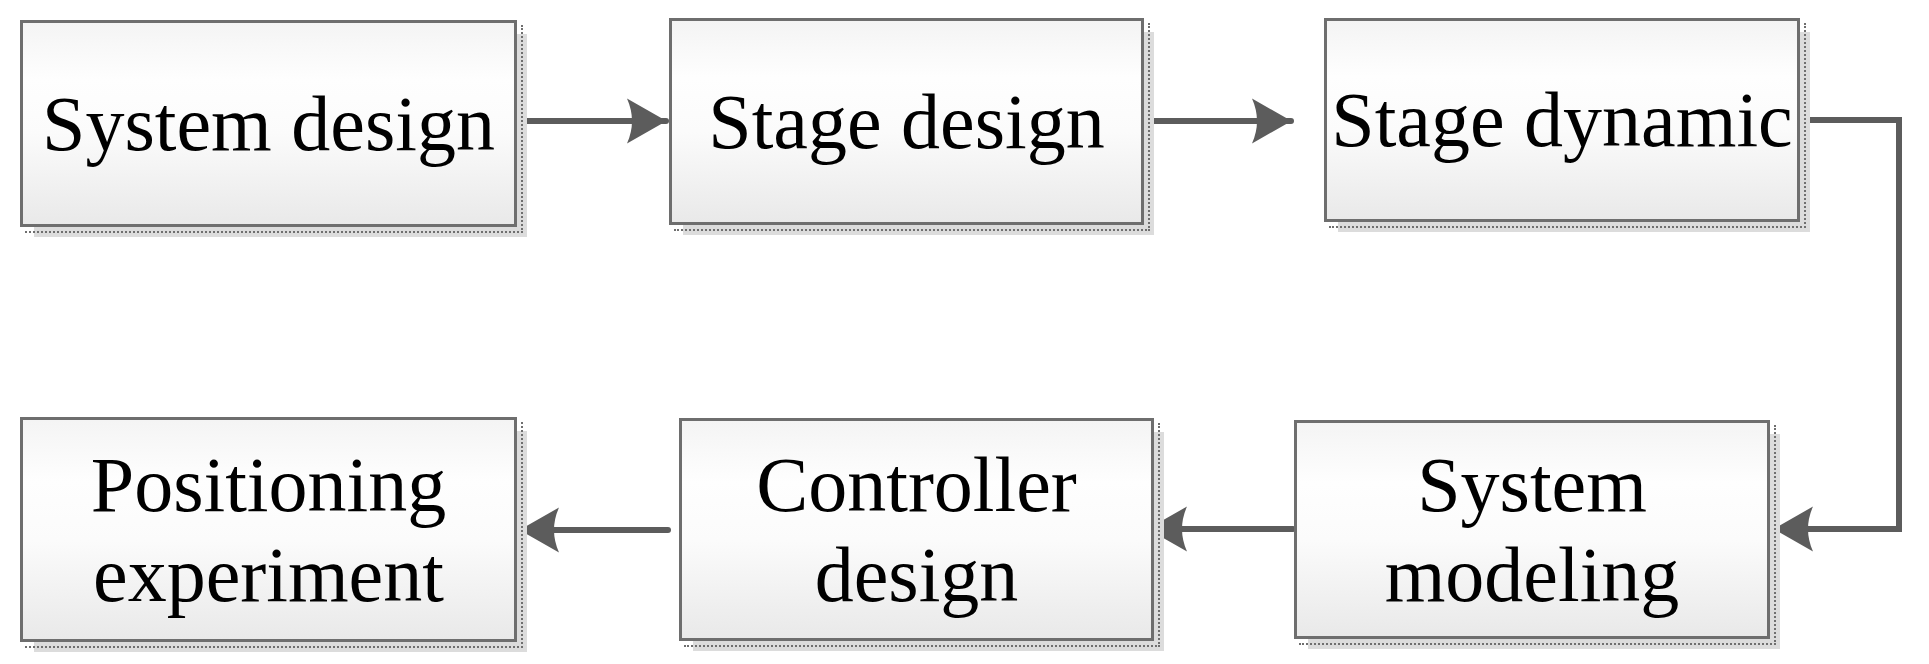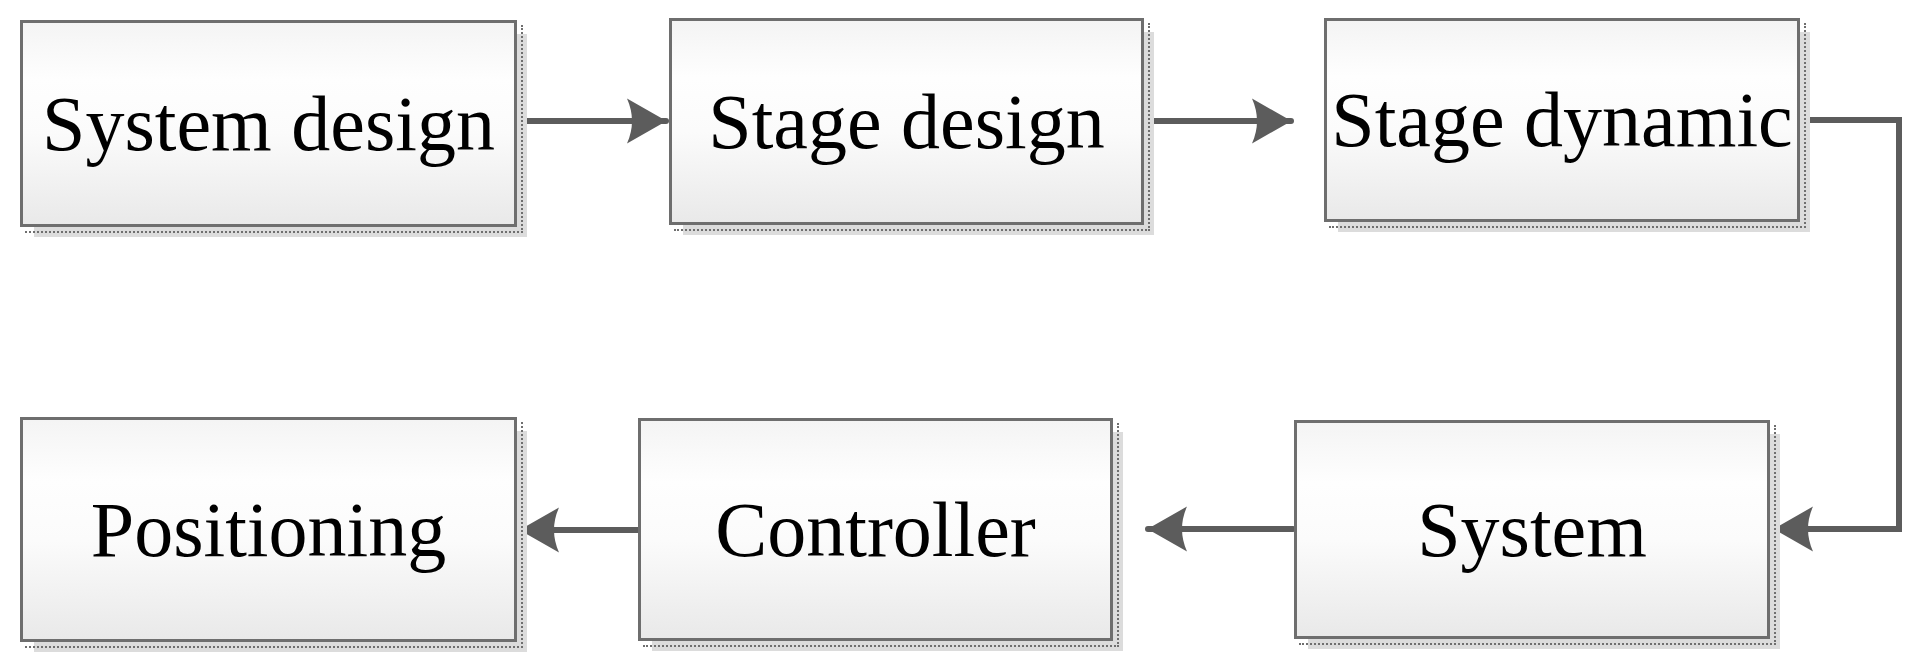--- a/index.html
+++ b/index.html
@@ -58,21 +58,21 @@
     font-size: 78px;
     line-height: 90px;
     color: #000000;
     white-space: nowrap;
   }
   
   #node-system-design          { left: 20px;   top: 20px;  width: 497px; height: 207px; }
   #node-stage-design           { left: 669px;  top: 18px;  width: 475px; height: 207px; }
   #node-stage-dynamic-test     { left: 1294px; top: 18px;  width: 476px; height: 204px; margin-left: 30px; }
   #node-positioning-experiment { left: 20px;   top: 417px; width: 497px; height: 225px; text-align: right; }
-  #node-controller-design      { left: 638px;  top: 418px; width: 475px; height: 223px; }
+  #node-controller-design      { left: 679px;  top: 418px; width: 475px; height: 223px; }
   #node-system-modeling        { left: 1294px; top: 420px; width: 476px; height: 219px; }
 </style>
 </head>
 <body>
 
 <div class="canvas">
 
   <svg class="connector-layer" viewBox="0 0 1929 664" xmlns="http://www.w3.org/2000/svg">
     <defs>
       <marker id="stealth-head" viewBox="0 0 40 46" refX="39" refY="23" markerWidth="40" markerHeight="46" markerUnits="userSpaceOnUse" orient="auto">
@@ -100,23 +100,26 @@
     <div class="node-line">Stage design</div>
     <div class="node-line"></div>
   </div>
 
   <div class="node-box" id="node-stage-dynamic-test">
     <div class="node-line">Stage dynamic</div>
   </div>
 
   <div class="node-box" id="node-positioning-experiment">
     <div class="node-line">Positioning</div>
+    <div class="node-line">experiment</div>
   </div>
 
   <div class="node-box" id="node-controller-design">
     <div class="node-line">Controller</div>
+    <div class="node-line">design</div>
   </div>
 
   <div class="node-box" id="node-system-modeling">
     <div class="node-line">System</div>
+    <div class="node-line">modeling</div>
   </div>
 
 </div>
 
 </body></html>

